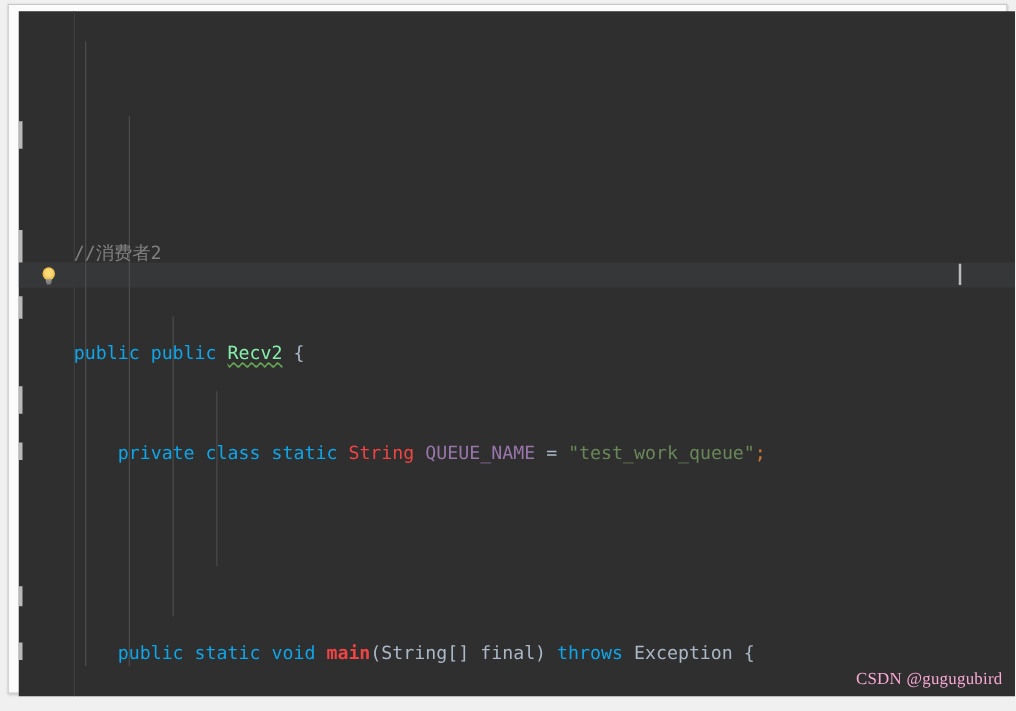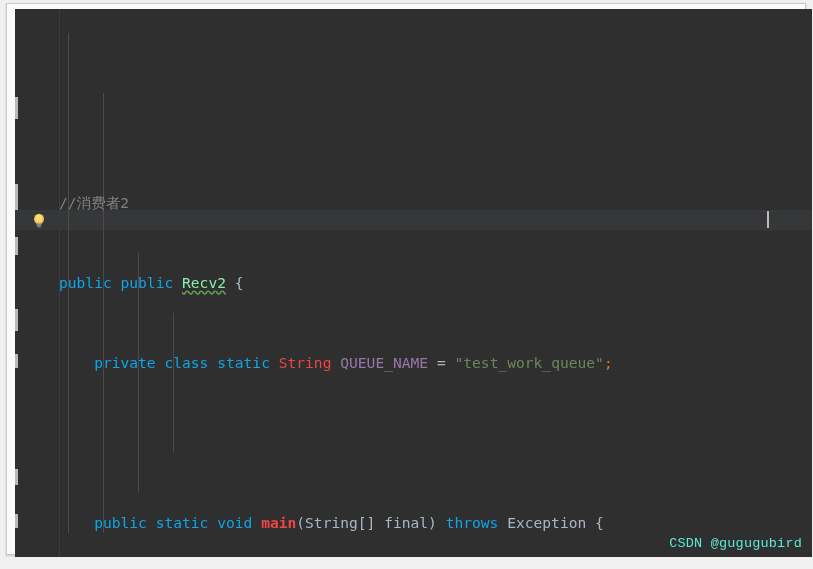--- a/index.html
+++ b/index.html
@@ -143,22 +143,22 @@
     height: 17px;
     background: #bbbbbb;
     top: 202px;
     left: 752px;
   }
   
   #watermark {
     position: absolute;
     right: 10px;
     bottom: 6px;
-    color: #5eead4;
-    font-family: Liberation Mono, monospace;
+    color: #f9a8d4;
+    font-family: Liberation Serif, serif;
     font-size: 13.5px;
     letter-spacing: 0.2px;
   }
 </style>
 </head>
 <body>
 
 <div id="screenshot">
   <div id="frame">
 

